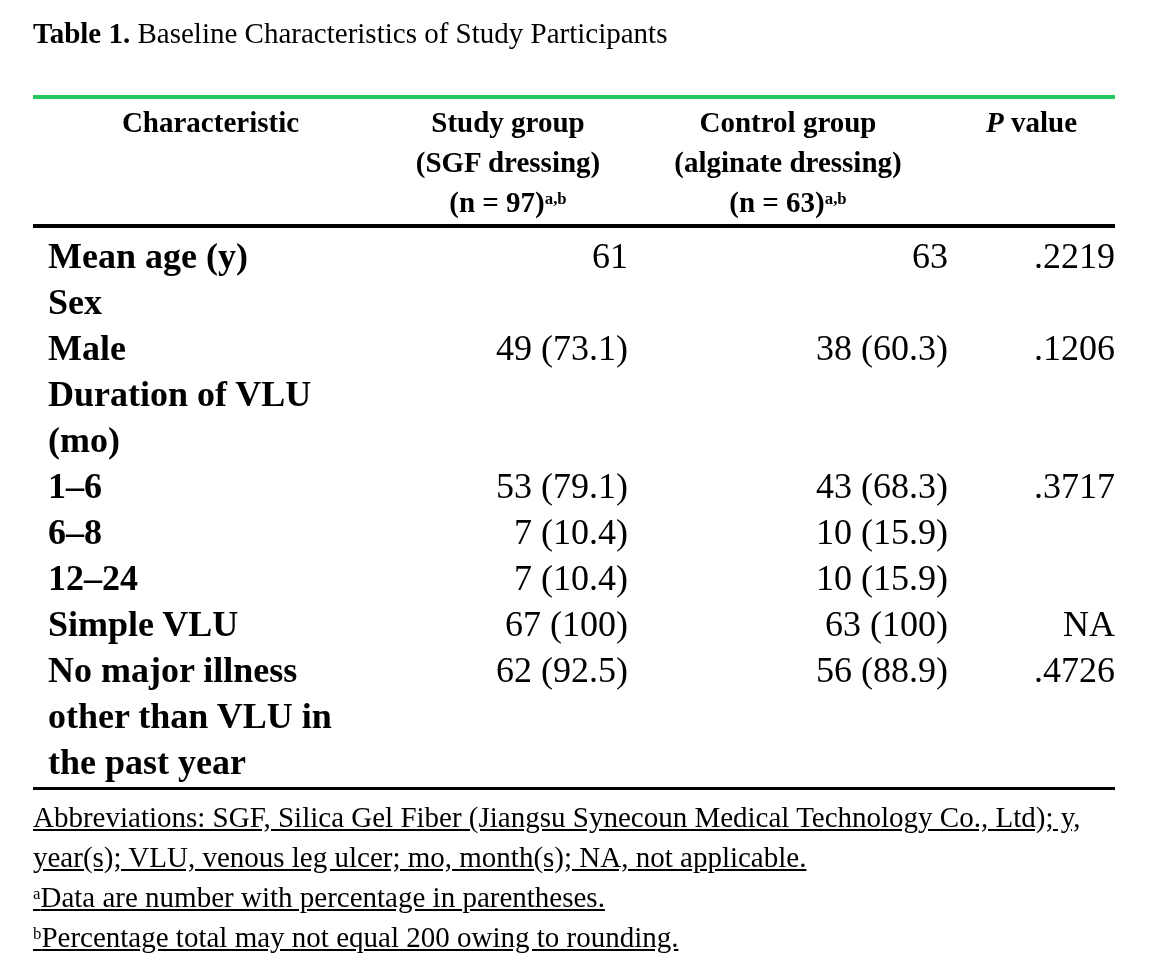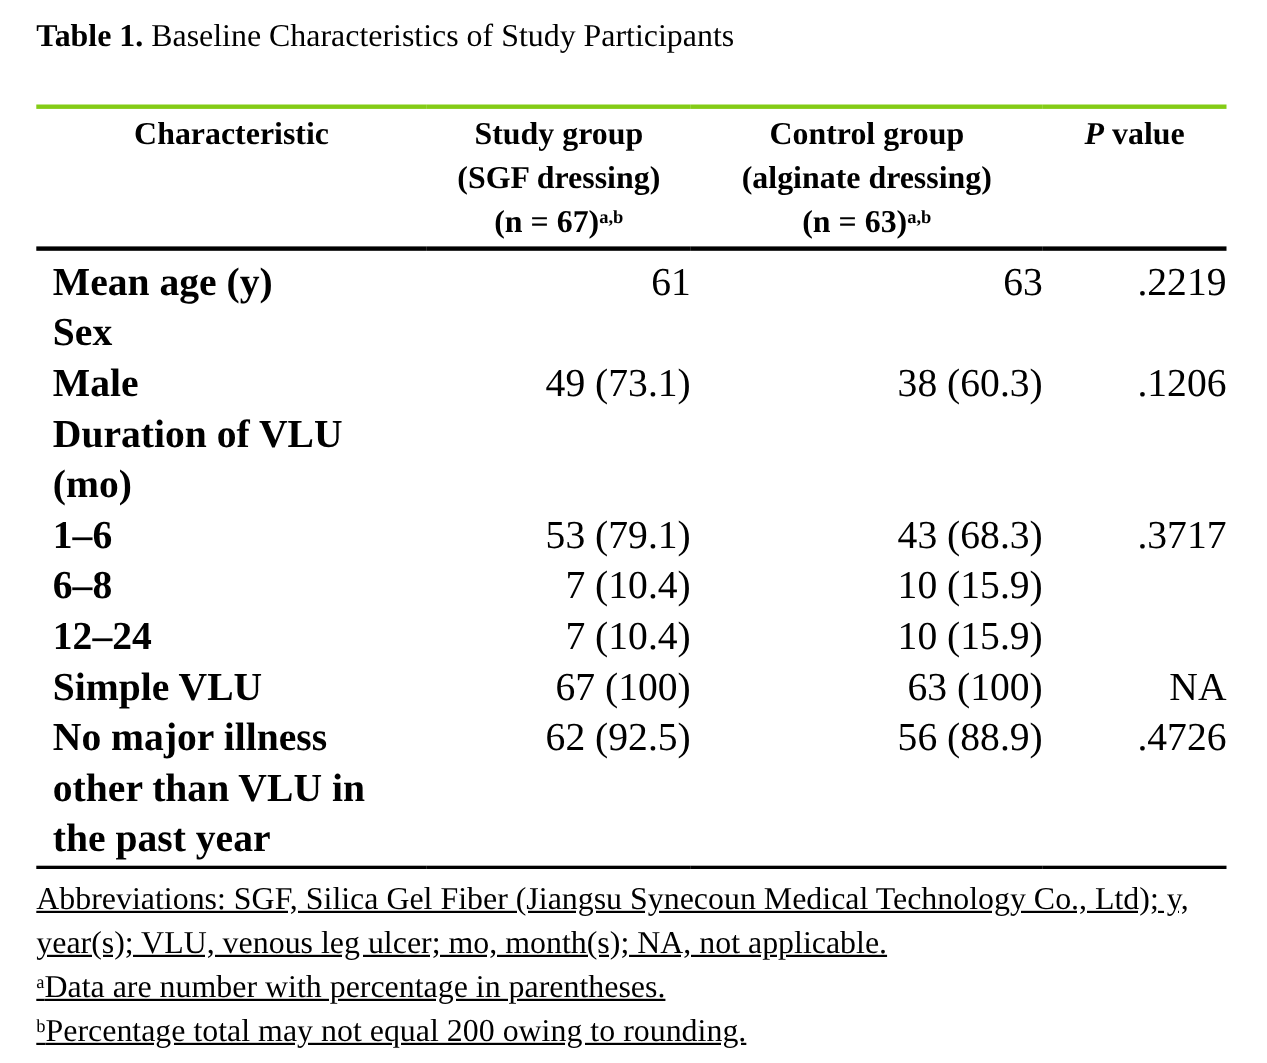--- a/index.html
+++ b/index.html
@@ -20,21 +20,21 @@
     line-height: 40px;
     margin-bottom: 42px;
     white-space: nowrap;
   }
   .title .bold { font-weight: bold; }
 
   table.main {
     width: 1082px;
     table-layout: fixed;
     border-collapse: collapse;
-    border-top: 4px solid #84cc16;
+    border-top: 4px solid #22c55e;
     border-bottom: 3px solid #000;
   }
   thead th {
     font-weight: bold;
     font-size: 29px;
     line-height: 40px;
     text-align: center;
     vertical-align: top;
     padding: 3px 0 2px 0;
     border-bottom: 4px solid #000;
@@ -84,21 +84,21 @@
       <col style="width:240px">
       <col style="width:320px">
       <col style="width:167px">
     </colgroup>
     <thead>
       <tr>
         <th>Characteristic</th>
         <th>
           <span class="hline">Study group</span>
           <span class="hline">(SGF dressing)</span>
-          <span class="hline"><span>(n = 67)</span><sup>a,b</sup></span>
+          <span class="hline"><span>(n = 97)</span><sup>a,b</sup></span>
         </th>
         <th>
           <span class="hline">Control group</span>
           <span class="hline">(alginate dressing)</span>
           <span class="hline"><span>(n = 63)</span><sup>a,b</sup></span>
         </th>
         <th><span class="pital">P</span><span> value</span></th>
       </tr>
     </thead>
     <tbody id="table-body">

